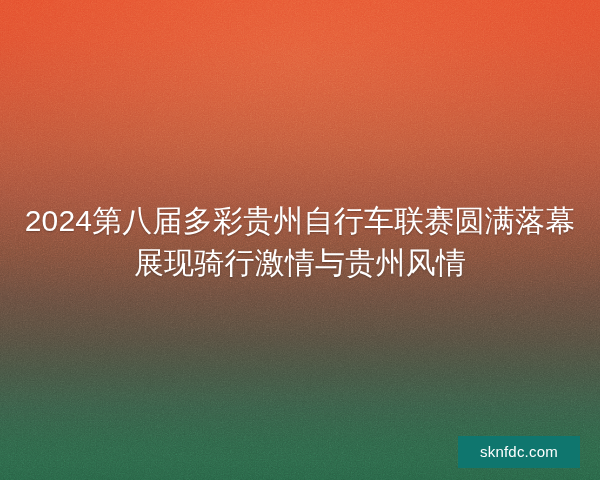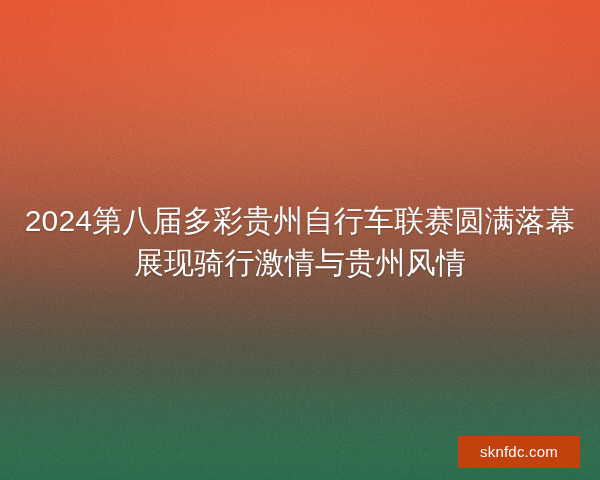--- a/index.html
+++ b/index.html
@@ -99,21 +99,21 @@
     white-space: pre-line;
   }
 
   
   .watermark {
     position: absolute;
     left: 458px;
     top: 436px;
     width: 122px;
     height: 32px;
-    background: #c2410c;
+    background: #0f766e;
     color: #ffffff;
     font-size: 15px;
     line-height: 32px;
     text-align: center;
     letter-spacing: 0.2px;
     box-sizing: border-box;
   }
 </style>
 </head>
 <body>

